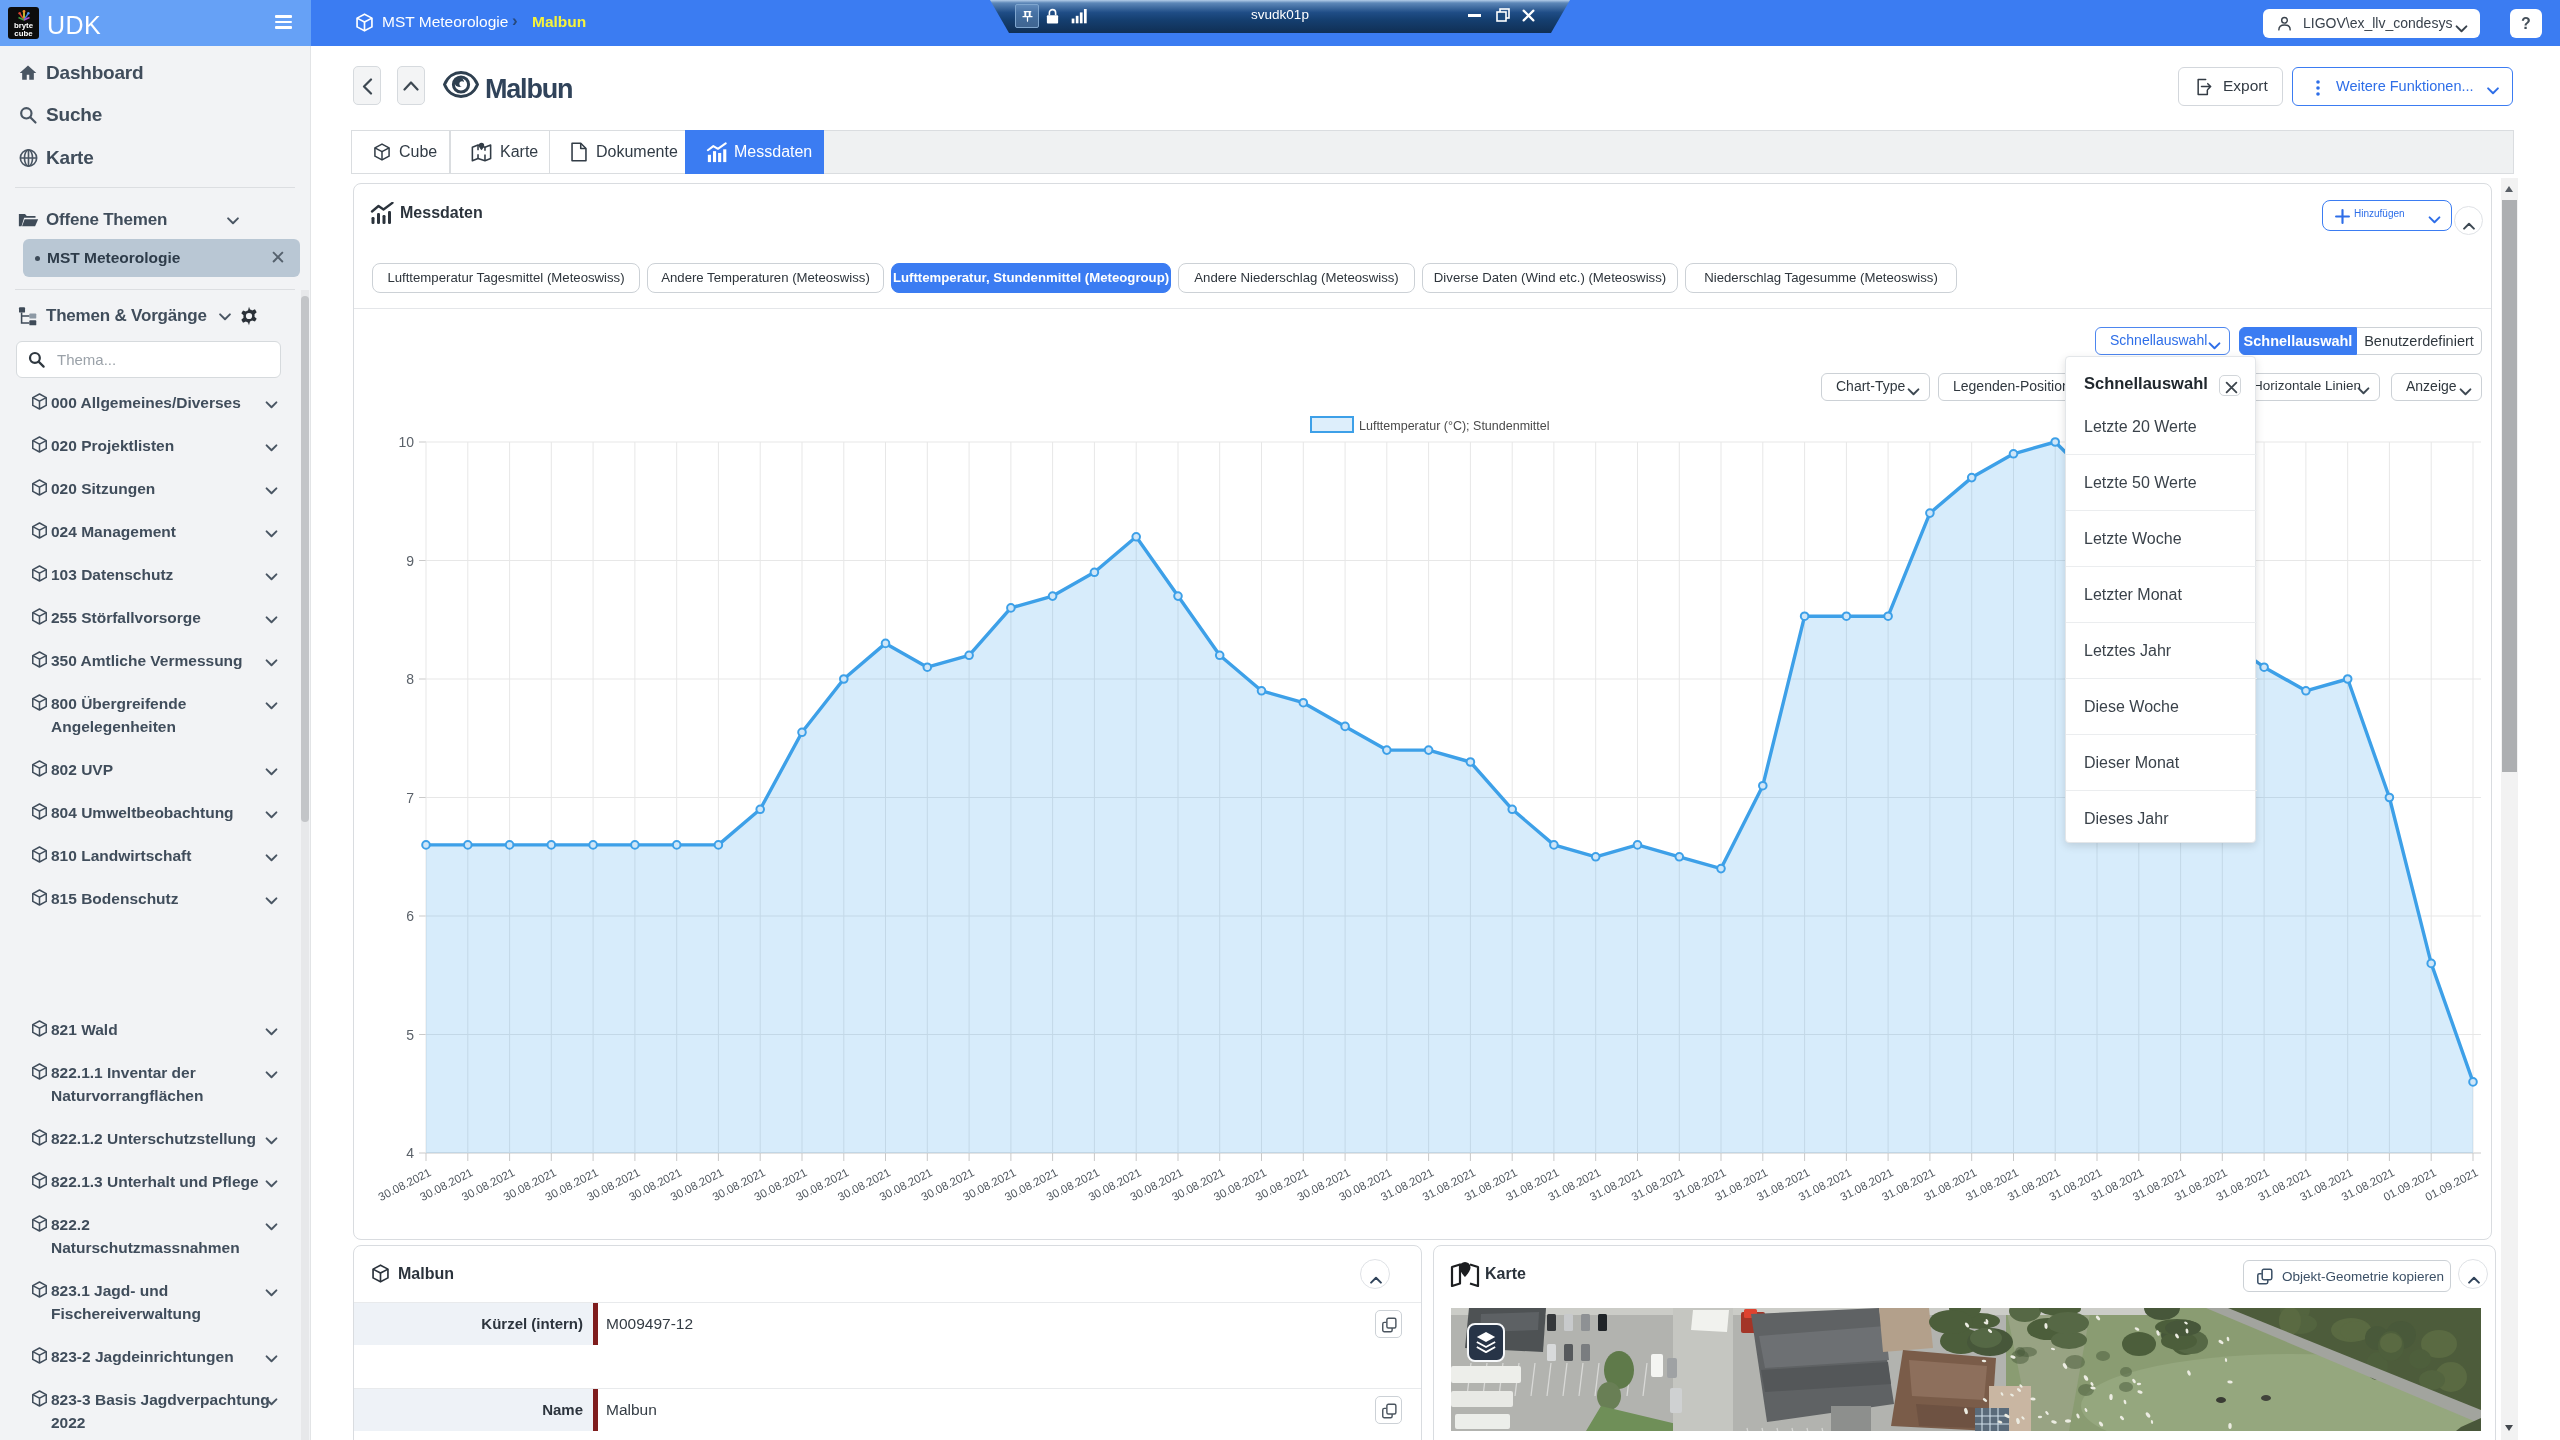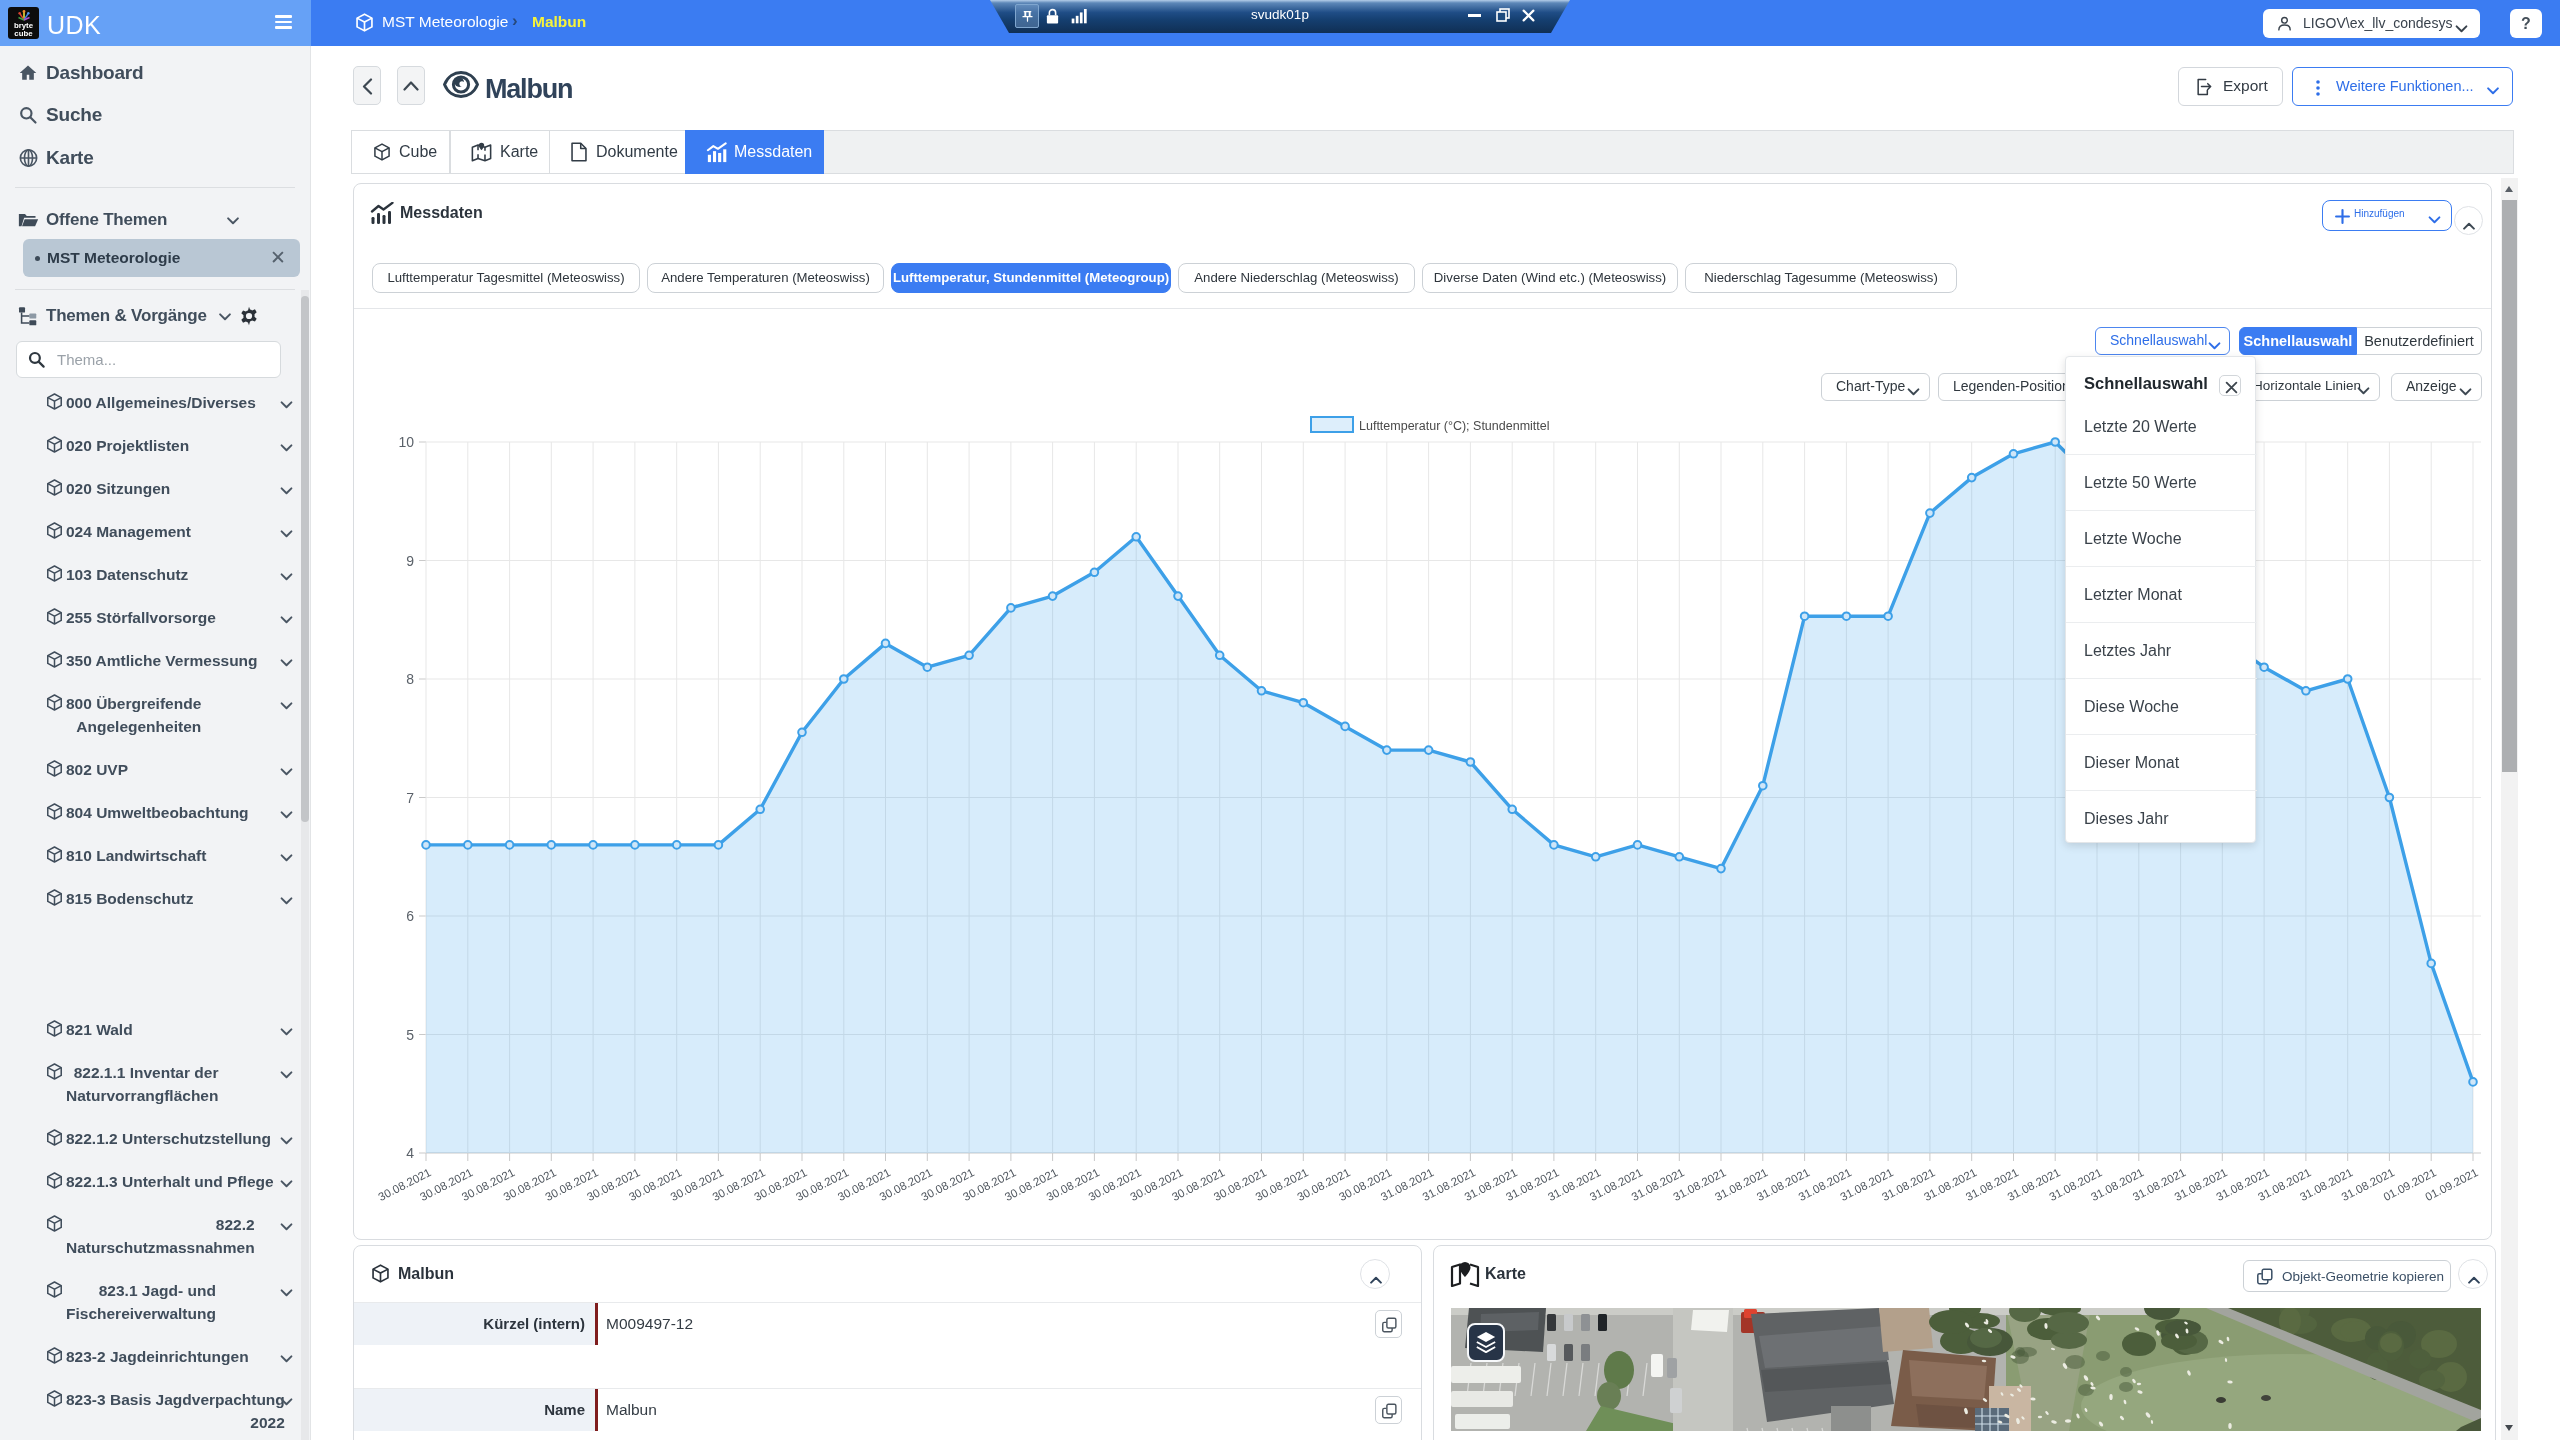--- a/index.html
+++ b/index.html
@@ -19,21 +19,21 @@
 .sb-item > svg { position:absolute; left:18px; top:50%; transform:translateY(-50%); }
 .sb-item .t { position:absolute; left:46px; top:50%; transform:translateY(-50%); font-size:17.5px; font-weight:600; color:#404d5b; letter-spacing:-0.2px; }
 .sb-divider { position:absolute; left:15px; width:280px; border-top:1px solid #dcdee1; }
 .sb-chev { position:absolute; right:33px; top:50%; transform:translateY(-50%); }
 #mst-row { position:absolute; left:23px; top:239px; width:277px; height:38px; background:#b9c7d4; border-radius:6px; }
 #mst-row .t { position:absolute; left:24px; top:10px; font-size:15.5px; font-weight:bold; color:#2d3b49; }
 #mst-row .x { position:absolute; right:14px; top:7px; font-size:19px; color:#55616d; }
 #thema-box { position:absolute; left:16px; top:341px; width:265px; height:37px; background:#fff; border:1px solid #d6dadd; border-radius:6px; }
 #thema-box svg { position:absolute; left:10px; top:8px; }
 #thema-box .ph { position:absolute; left:40px; top:9px; font-size:15px; color:#9aa1a8; }
-.cube-item { position:absolute; left:16px; width:311px;text-align:right; }
+.cube-item { position:absolute; left:1px; width:311px; }
 .cube-item svg.cb { position:absolute; left:29px; }
 .cube-item .t { position:absolute; left:50px; font-size:15.5px; font-weight:600; color:#404d5b; line-height:23px; white-space:nowrap; }
 .cube-item .cv { position:absolute; right:34px; }
 #sb-scroll { position:absolute; left:301px; top:296px; width:8px; height:526px; background:#c3c5c8; border-radius:4px; }
 
 #topbar { left:311px; top:0; width:2249px; height:46px; background:#3b7cf2; }
 #crumb-txt { position:absolute; left:71px; top:13px; font-size:15.5px; color:#fff; }
 #crumb-sep { position:absolute; left:201px; top:11px; font-size:17px; color:#27497c; font-weight:bold; }
 #crumb-malbun { position:absolute; left:221px; top:13px; font-size:15.5px; color:#f6f33b; font-weight:bold; }
 #user-btn { position:absolute; left:1952px; top:9px; width:217px; height:29px; background:#fff; border-radius:6px; }
@@ -78,21 +78,21 @@
 #dd-title { position:absolute; left:18px; top:17px; font-size:16.5px; font-weight:bold; color:#21282e; }
 #dd-x { position:absolute; left:153px; top:18px; width:22px; height:21px; border:1px solid #d2d6da; border-radius:5px; }
 .dd-item { position:absolute; left:18px; width:160px; font-size:16px; color:#3a424a; }
 .dd-sep { position:absolute; left:0; width:191px; border-top:1px solid #ebedef; }
 
 #panel-malbun { left:353px; top:1245px; width:1069px; height:200px; background:#fff; border:1px solid #d9dce0; border-radius:8px 8px 0 0; }
 #panel-karte { left:1433px; top:1245px; width:1063px; height:200px; background:#fff; border:1px solid #d9dce0; border-radius:8px 8px 0 0; }
 .p-title { position:absolute; font-size:16px; font-weight:bold; color:#2b333c; }
 .chev-circle { position:absolute; width:30px; height:30px; border:1px solid #dfe2e6; border-radius:50%; }
 .m-row { position:absolute; left:0; width:1067px; height:43px; border-top:1px solid #e8eaec; }
-.m-label { position:absolute; left:0; top:0; width:244px; height:100%; background:#eef2f7; border-right:3px solid #7f1d1d; }
+.m-label { position:absolute; left:0; top:0; width:244px; height:100%; background:#eef2f7; border-right:5px solid #7f1d1d; }
 .m-label span { position:absolute; right:10px; top:12px; font-size:15px; font-weight:bold; color:#2c343d; }
 .m-val { position:absolute; left:252px; top:12px; font-size:15.5px; color:#343c44; }
 .copy-btn { position:absolute; left:1021px; top:7px; width:27px; height:28px; border:1px solid #ccd1d6; border-radius:5px; }
 #kopier-btn { position:absolute; left:809px; top:14px; width:208px; height:32px; border:1px solid #ccd1d6; border-radius:6px; font-size:13.5px; color:#3c5066; white-space:nowrap; }
 #map { position:absolute; left:17px; top:62px; width:1030px; height:123px; overflow:hidden; }
 #layers-btn { position:absolute; left:33px; top:77px; width:38px; height:39px; background:#273447; border:2px solid #f6f8fa; border-radius:8px; z-index:5; }
 
 #main-sb { left:2501px; top:178px; width:17px; height:1262px; background:#f2f2f2; }
 #main-sb .thumb { position:absolute; left:1px; top:22px; width:15px; height:572px; background:#adafb1; }
 #main-sb .up { position:absolute; left:4px; top:8px; width:0; height:0; border-left:4.5px solid transparent; border-right:4.5px solid transparent; border-bottom:6px solid #595f66; }

